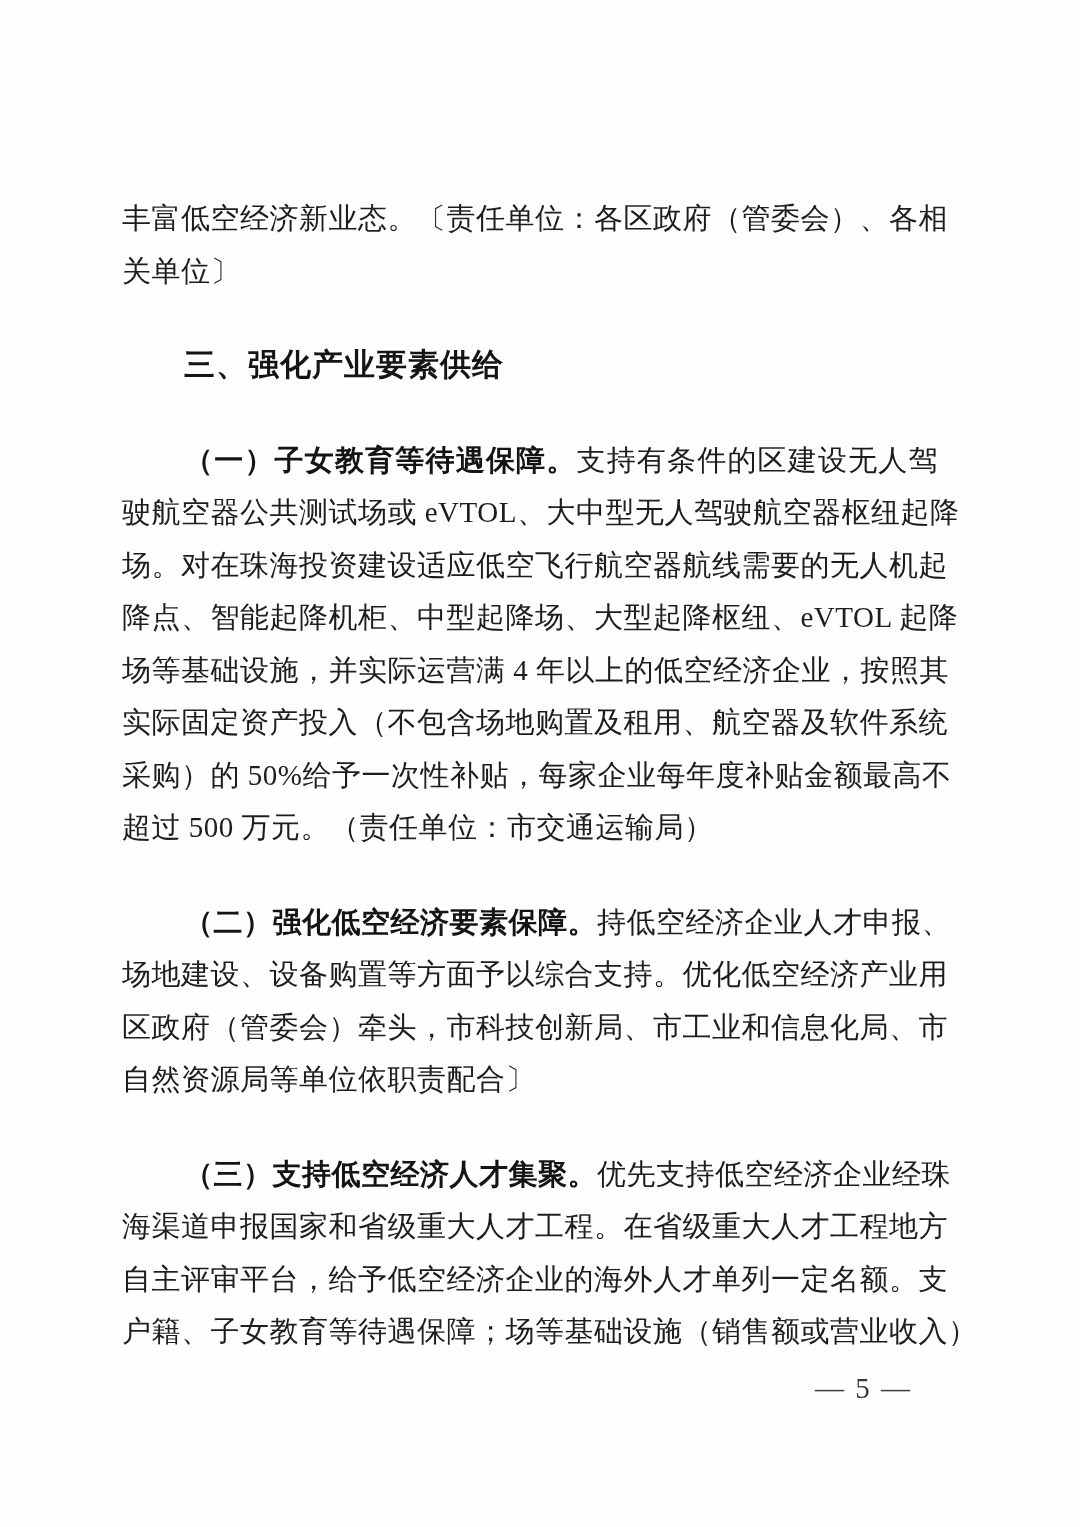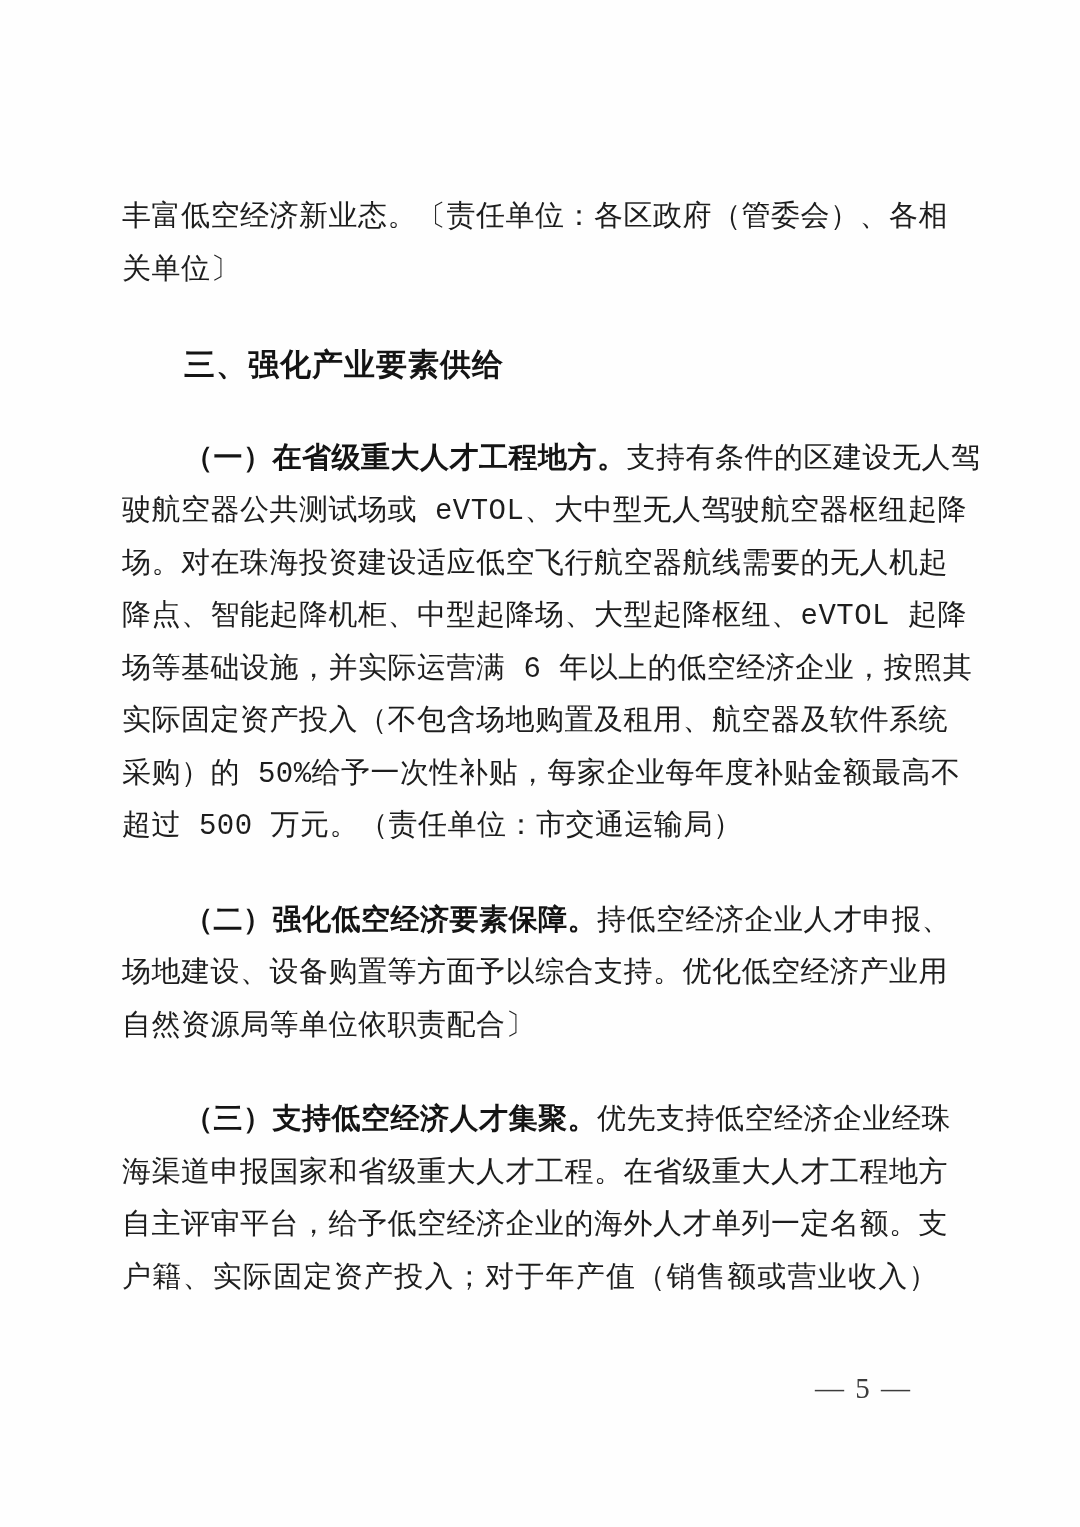--- a/index.html
+++ b/index.html
@@ -1,15 +1,15 @@
 <!DOCTYPE html>
 <html lang="zh"><head>
 <meta charset="utf-8">
 <style>
-  * { margin: 0; padding: 0; box-sizing: border-box; font-family: Liberation Mono, monospace; }
+  * { margin: 0; padding: 0; box-sizing: border-box; }
   html, body { background: #e9e9e9; }
   .page {
     position: relative;
     width: 1080px;
     height: 1527px;
     background: #fefefe;
     margin: 0 auto;
     overflow: hidden;
     font-family: "Liberation Serif", serif;
     color: #1d1d1d;
@@ -62,30 +62,31 @@
   }
 </style>
 </head>
 <body>
 
 <div class="page">
   <div class="doc-body">
       <div class="line"><span>丰富低空经济新业态。〔责任单位：各区政府（管委会）、各相</span></div>
       <div class="line last"><span>关单位〕</span></div>
       <div class="line heading indent last"><span class="lead">三、强化产业要素供给</span></div>
-      <div class="line indent"><span class="lead">（一）在省级重大人才工程地方。</span><span>支持有条件的区建设无人驾</span></div>
+      <div class="line indent"><span class="lead">（一）子女教育等待遇保障。</span><span>支持有条件的区建设无人驾</span></div>
       <div class="line"><span>驶航空器公共测试场或 eVTOL、大中型无人驾驶航空器枢纽起降</span></div>
       <div class="line"><span>场。对在珠海投资建设适应低空飞行航空器航线需要的无人机起</span></div>
       <div class="line"><span>降点、智能起降机柜、中型起降场、大型起降枢纽、eVTOL 起降</span></div>
-      <div class="line"><span>场等基础设施，并实际运营满 6 年以上的低空经济企业，按照其</span></div>
+      <div class="line"><span>场等基础设施，并实际运营满 4 年以上的低空经济企业，按照其</span></div>
       <div class="line"><span>实际固定资产投入（不包含场地购置及租用、航空器及软件系统</span></div>
       <div class="line"><span>采购）的 50%给予一次性补贴，每家企业每年度补贴金额最高不</span></div>
       <div class="line last"><span>超过 500 万元。（责任单位：市交通运输局）</span></div>
       <div class="line indent"><span class="lead">（二）强化低空经济要素保障。</span><span>持低空经济企业人才申报、</span></div>
       <div class="line"><span>场地建设、设备购置等方面予以综合支持。优化低空经济产业用</span></div>
+      <div class="line"><span>区政府（管委会）牵头，市科技创新局、市工业和信息化局、市</span></div>
       <div class="line last"><span>自然资源局等单位依职责配合〕</span></div>
       <div class="line indent"><span class="lead">（三）支持低空经济人才集聚。</span><span>优先支持低空经济企业经珠</span></div>
       <div class="line"><span>海渠道申报国家和省级重大人才工程。在省级重大人才工程地方</span></div>
       <div class="line"><span>自主评审平台，给予低空经济企业的海外人才单列一定名额。支</span></div>
-      <div class="line"><span>户籍、实际固定资产投入；对于年产值（销售额或营业收入）</span></div>
+      <div class="line"><span>户籍、子女教育等待遇保障；场等基础设施（销售额或营业收入）</span></div>
     </div>
   <div class="page-footer">— 5 —</div>
 </div>
 
 </body></html>

